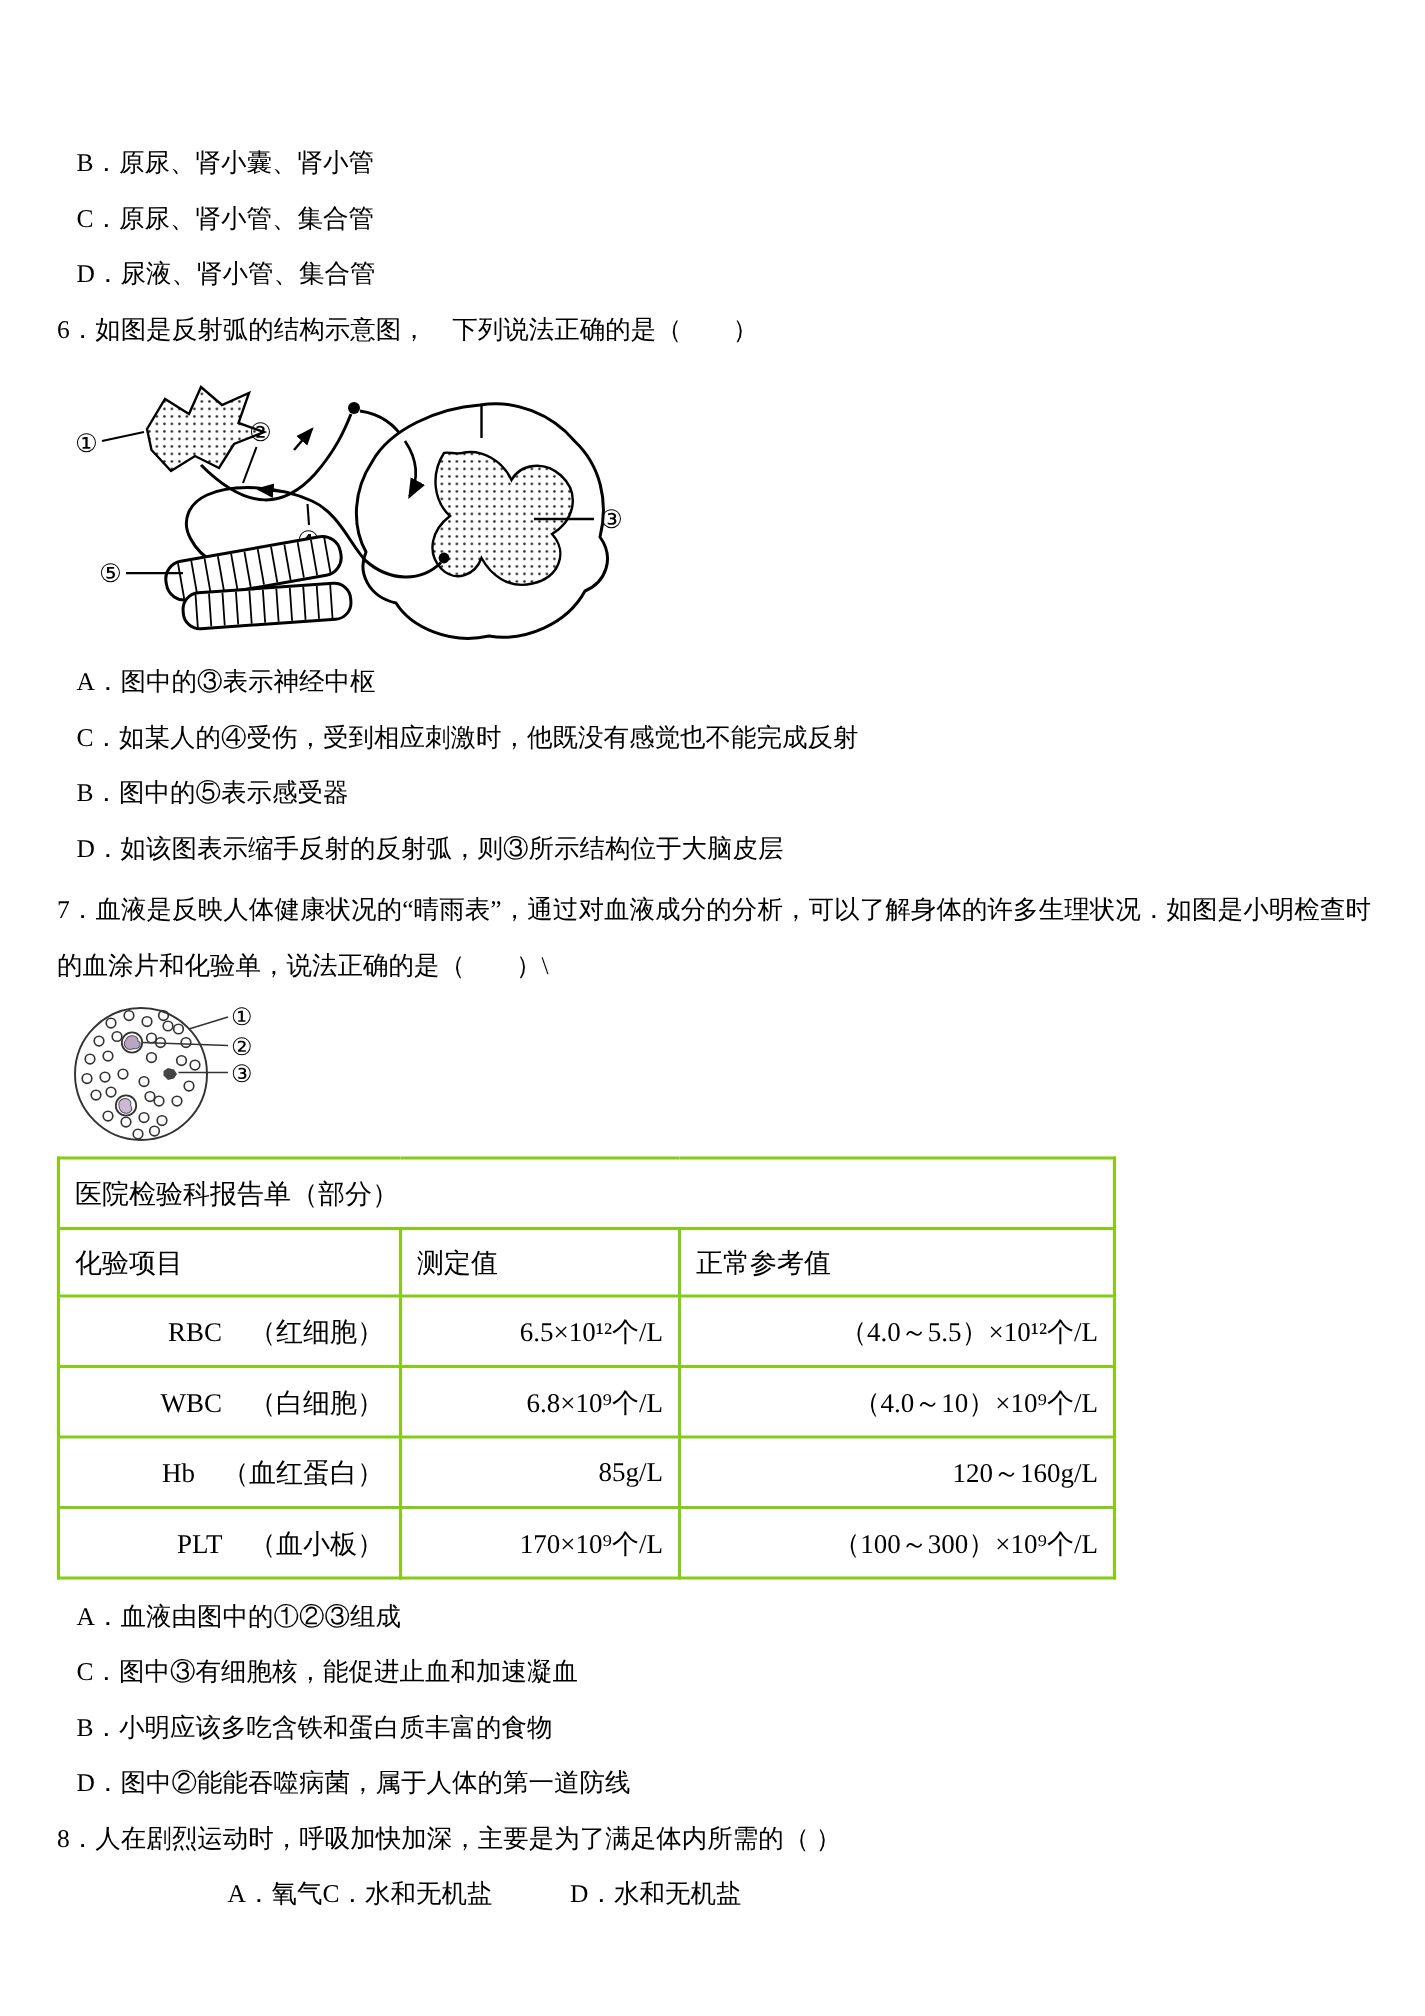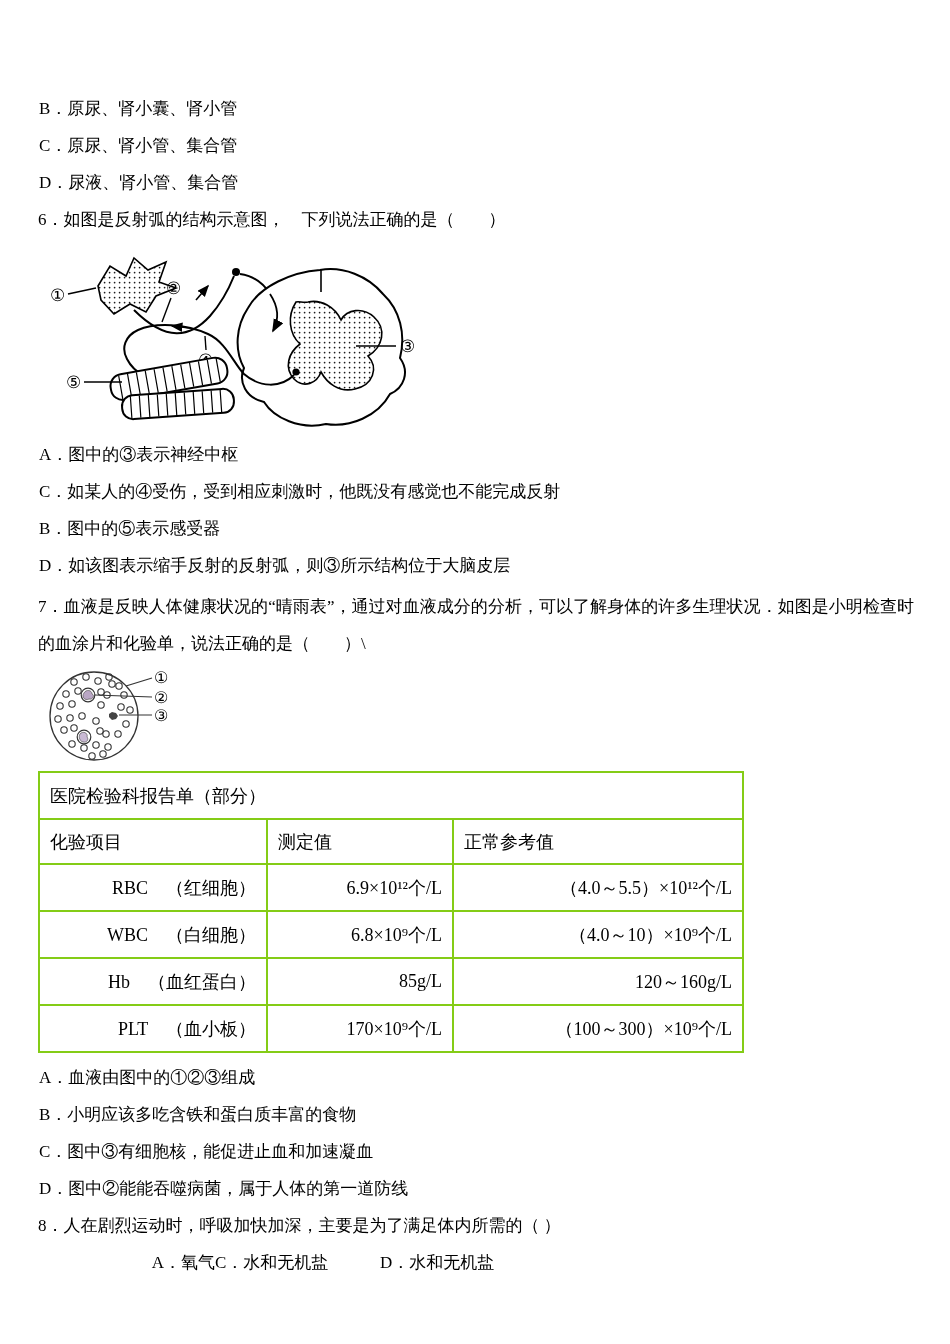--- a/index.html
+++ b/index.html
@@ -2,21 +2,21 @@
 <html><head>
 <meta charset="utf-8">
 <style>
   html,body{margin:0;padding:0;}
   body{
     width:950px;height:1344px;background:#ffffff;overflow:hidden;
     font-family:"Liberation Serif","DejaVu Serif",serif;
     color:#000;font-size:17px;
   }
   .page{padding:90px 36px 0 38px;box-sizing:border-box;width:950px;height:1344px;}
-  p.opt{margin:0 0 0 1px;line-height:37px;white-space:pre-wrap;}
+  p.opt{margin:0 0 0 13px;line-height:37px;white-space:pre-wrap;}
   p.stem{margin:0;line-height:37px;text-align:justify;white-space:pre-wrap;}
   .fig{margin:8px 0 8px 0;}
   .fig-smear{margin:2px 0 0 8px;}
   svg{display:block;}
   .stroke{fill:none;stroke:#000;}
   table.report{border-collapse:collapse;margin:2px 0 0 0;table-layout:fixed;width:704px;}
   table.report td{
     border:2px solid #84cc16;padding:0 10px;font-size:18px;
     vertical-align:middle;overflow:hidden;white-space:pre-wrap;
   }
@@ -167,21 +167,21 @@
       <tr>
           <td class="t-title" colspan="3">医院检验科报告单（部分）</td>
         </tr>
       <tr>
         <td class="t-head">化验项目</td>
         <td class="t-head">测定值</td>
         <td class="t-head">正常参考值</td>
       </tr>
       <tr>
         <td class="t-cell">RBC　（红细胞）</td>
-        <td class="t-cell">6.9×10¹²个/L</td>
+        <td class="t-cell">6.5×10¹²个/L</td>
         <td class="t-cell">（4.0～5.5）×10¹²个/L</td>
       </tr>
       <tr>
         <td class="t-cell">WBC　（白细胞）</td>
         <td class="t-cell">6.8×10⁹个/L</td>
         <td class="t-cell">（4.0～10）×10⁹个/L</td>
       </tr>
       <tr>
         <td class="t-cell">Hb　（血红蛋白）</td>
         <td class="t-cell">85g/L</td>
@@ -190,22 +190,22 @@
       <tr>
         <td class="t-cell">PLT　（血小板）</td>
         <td class="t-cell">170×10⁹个/L</td>
         <td class="t-cell">（100～300）×10⁹个/L</td>
       </tr>
     </tbody>
   </table>
 
   <div style="margin-top:6px">
     <p class="opt">A．血液由图中的①②③组成</p>
+    <p class="opt">C．图中③有细胞核，能促进止血和加速凝血</p>
     <p class="opt">B．小明应该多吃含铁和蛋白质丰富的食物</p>
-    <p class="opt">C．图中③有细胞核，能促进止血和加速凝血</p>
     <p class="opt">D．图中②能能吞噬病菌，属于人体的第一道防线</p>
   </div>
 
   <p class="stem">8．人在剧烈运动时，呼吸加快加深，主要是为了满足体内所需的（ ）</p>
   <div class="optrow">
     <span class="w1">A．氧气</span>
     <span class="w3">C．水和无机盐</span>
     <span>D．水和无机盐</span>
   </div>
 

